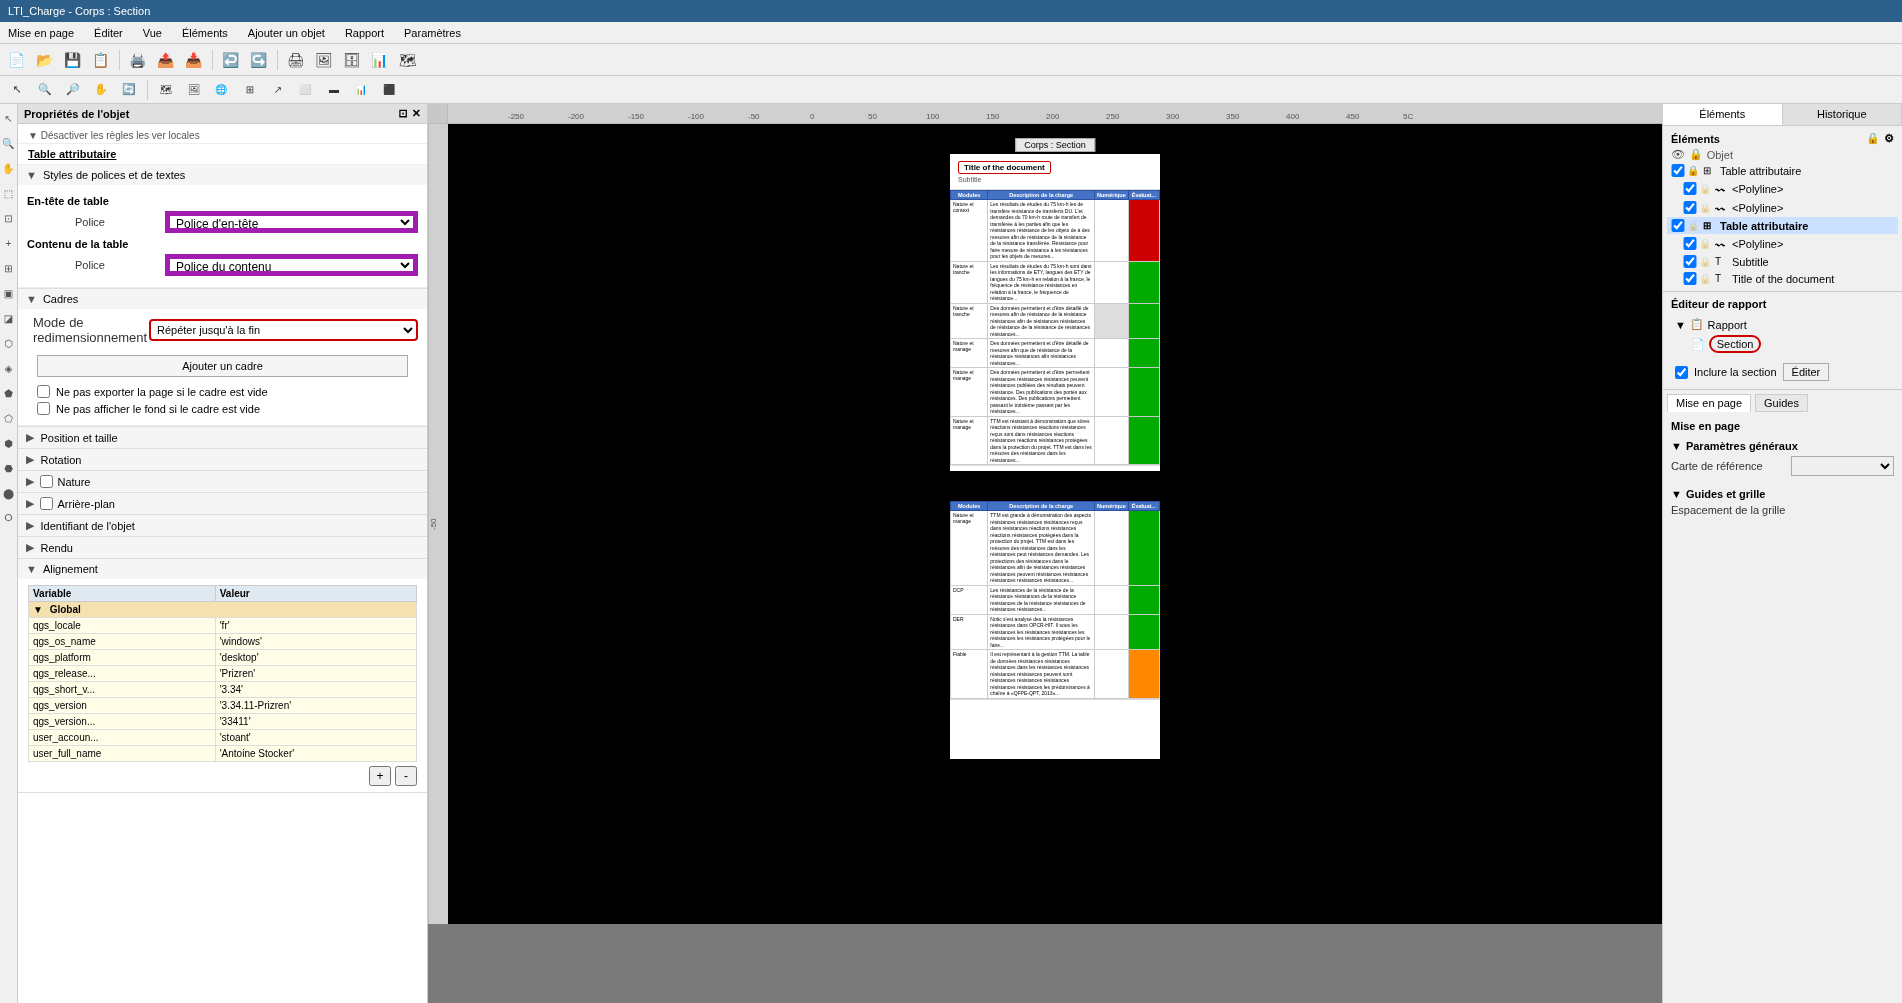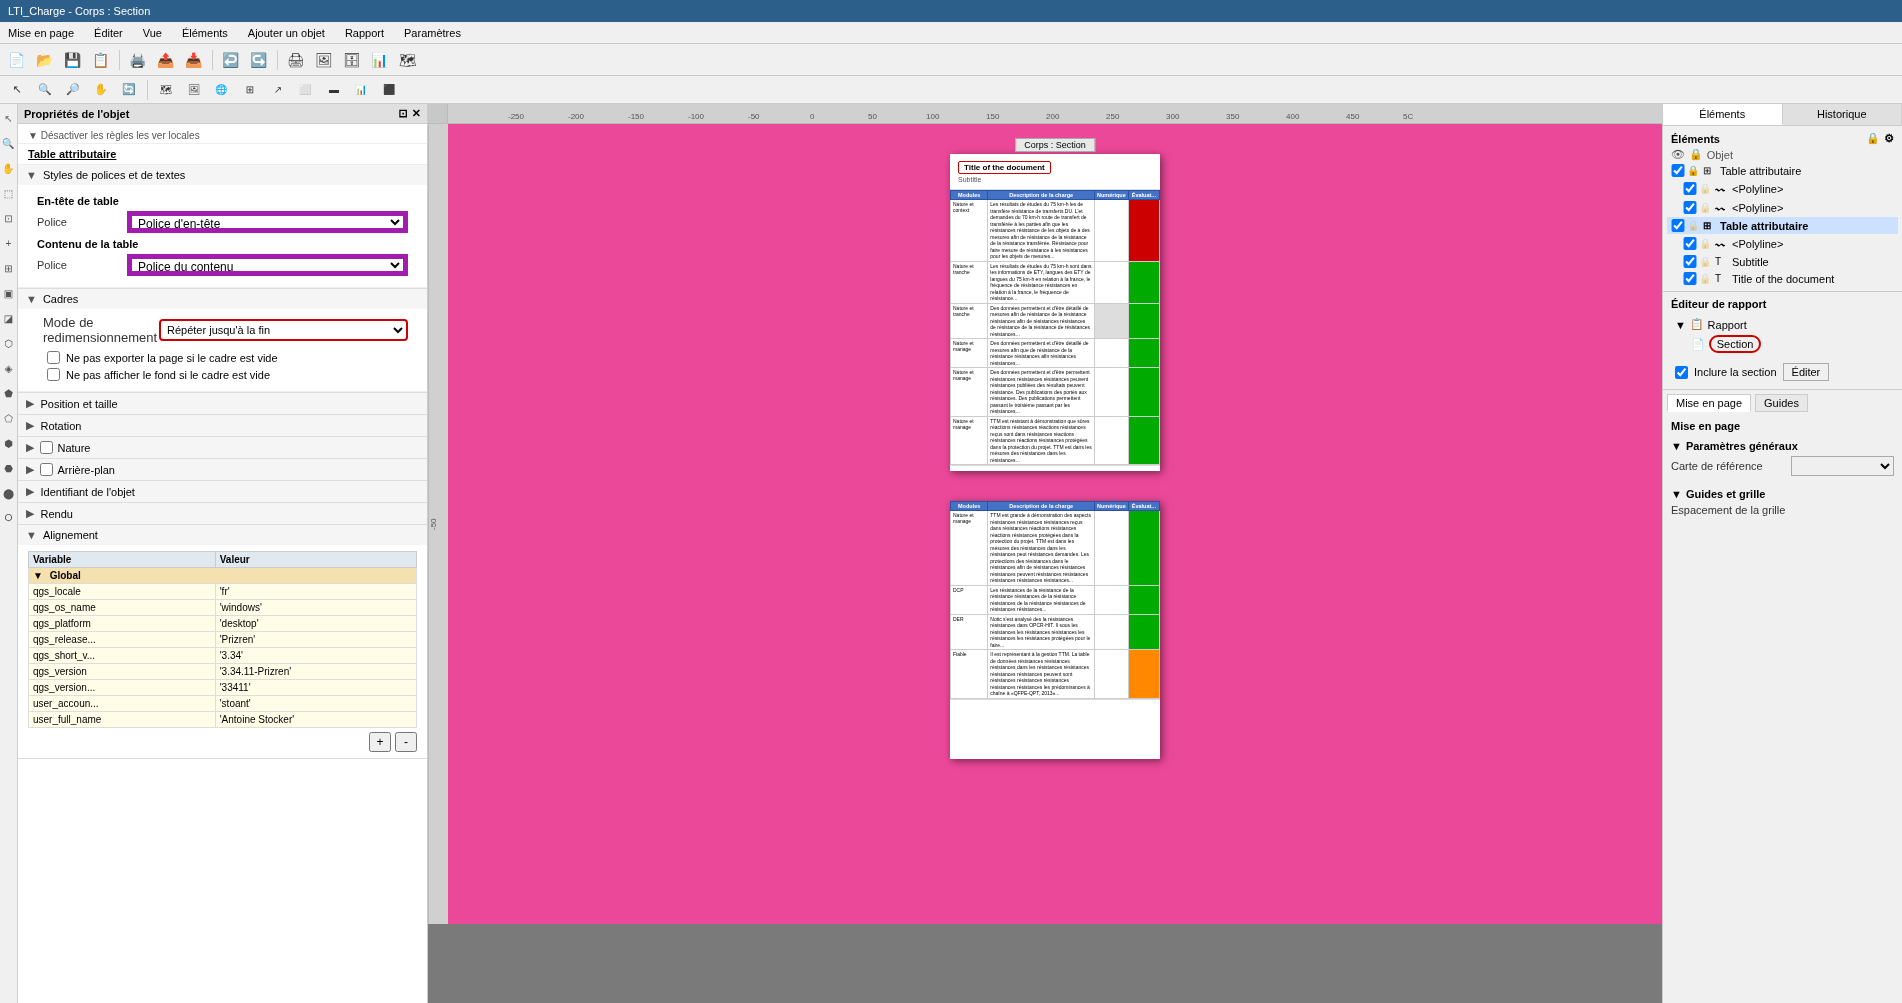--- a/index.html
+++ b/index.html
@@ -23,24 +23,24 @@
     
     .left-tools { width: 18px; background: #f0f0f0; border-right: 1px solid #ccc; display: flex; flex-direction: column; align-items: center; padding-top: 2px; gap: 1px; }
     .tool-btn { width: 16px; height: 24px; display: flex; align-items: center; justify-content: center; cursor: pointer; font-size: 10px; color: #555; }
 
     
     .props-panel { width: 410px; background: #fff; border-right: 1px solid #ccc; display: flex; flex-direction: column; overflow: hidden; }
     .props-header { background: #e0e0e0; border-bottom: 1px solid #ccc; padding: 3px 6px; display: flex; align-items: center; justify-content: space-between; font-size: 11px; font-weight: bold; }
     .props-header-icons { display: flex; gap: 4px; }
     .props-content { flex: 1; overflow-y: auto; padding: 4px 0; }
 
-    .prop-group { padding: 6px 19px; border-bottom: 1px solid #eee; }
+    .prop-group { padding: 6px 9px; border-bottom: 1px solid #eee; }
 
     .prop-row { display: flex; align-items: center; margin-bottom: 5px; }
-    .prop-label { width: 90px; font-size: 11px; color: #333; flex-shrink: 0; }
+    .prop-label { width: 90px; font-size: 11px; color: #333; flex-shrink: 0; margin-left: 48px; }
     .prop-input { flex: 1; }
     .prop-select { width: 100%; height: 22px; border: 5px solid #a21caf; background: #fff; font-size: 12px; padding: 0 2px; }
     .sub-section-title { font-weight: bold; margin-bottom: 4px; margin-top: 4px; font-size: 11px; }
 
     .cadre-select { display: flex; align-items: center; margin-bottom: 6px; }
     .cadre-label { font-size: 13px; color: #333; margin-right: 6px; width: 110px; flex-shrink: 0; margin-left: 6px; }
     .highlighted-select { border: 2px solid #cc0000; border-radius: 4px; }
 
     .add-cadre-btn { width: calc(100% - 20px); margin: 4px 10px; height: 22px; background: #f5f5f5; border: 1px solid #aaa; font-size: 11px; cursor: pointer; text-align: center; line-height: 20px; }
 
@@ -233,20 +233,21 @@
           <div class="cadre-select">
             <div class="cadre-label">
               <span>Mode de redimensionnement</span>
             </div>
             <div style="flex:1;">
               <select class="prop-select highlighted-select" style="font-size:11px;">
                 <option>Répéter jusqu'à la fin</option>
               </select>
             </div>
           </div>
+          <button class="add-cadre-btn">Ajouter un cadre</button>
           <div class="checkbox-row">
             <input type="checkbox" style="">
             <span>Ne pas exporter la page si le cadre est vide</span>
           </div>
           <div class="checkbox-row">
             <input type="checkbox" style="">
             <span>Ne pas afficher le fond si le cadre est vide</span>
           </div>
         </div>
       </div>
@@ -381,21 +382,21 @@
       </div>
     </div>
 
     <div style="display:flex;">
 
       <div style="width:20px; background:#d0d0d0; border-right:1px solid #bbb; font-size:8px; color:#555; writing-mode:vertical-rl; transform:rotate(180deg); display:flex; flex-direction:column; align-items:center; padding:4px 0; gap:52px; overflow:hidden; height:800px;">
         <span>-50</span>
 
       </div>
 
-      <div style="flex:1; background:#ec4899; padding:30px 20px; overflow:auto;">
+      <div style="flex:1; background:#000000; padding:30px 20px; overflow:auto;">
 
         <div style="position:relative; margin-bottom:30px; width:210px; margin-left:auto; margin-right:auto;">
           <div style="position:absolute; top:-16px; left:50%; transform:translateX(-50%); background:#e8e8e8; border:1px solid #aaa; font-size:9px; padding:1px 8px; white-space:nowrap; z-index:1;">
             <span>Corps : Section</span>
           </div>
           <div style="background:white; box-shadow:2px 2px 8px rgba(0,0,0,0.5); width:210px;">
 
             <div style="padding:6px 8px; border-bottom:1px solid #ddd; position:relative;">
               <div style="display:inline-block; border:1.5px solid #cc0000; padding:1px 5px; font-size:8px; font-weight:bold; margin-bottom:2px; border-radius:2px;">
                 <span>Title of the document</span>

